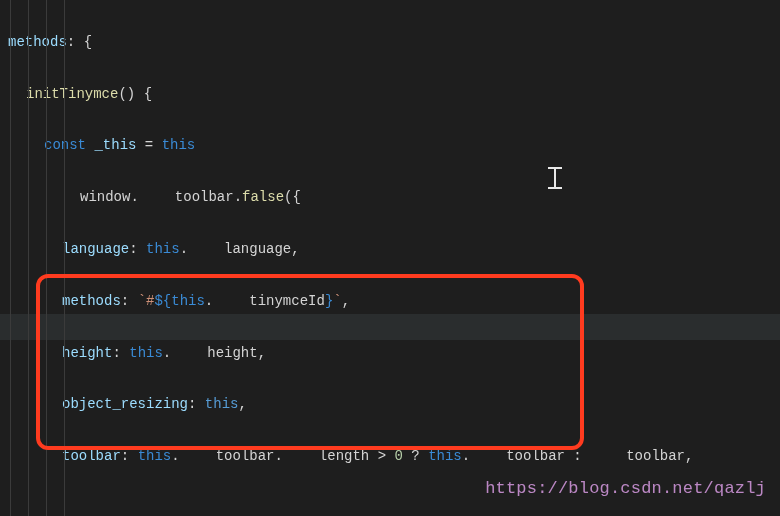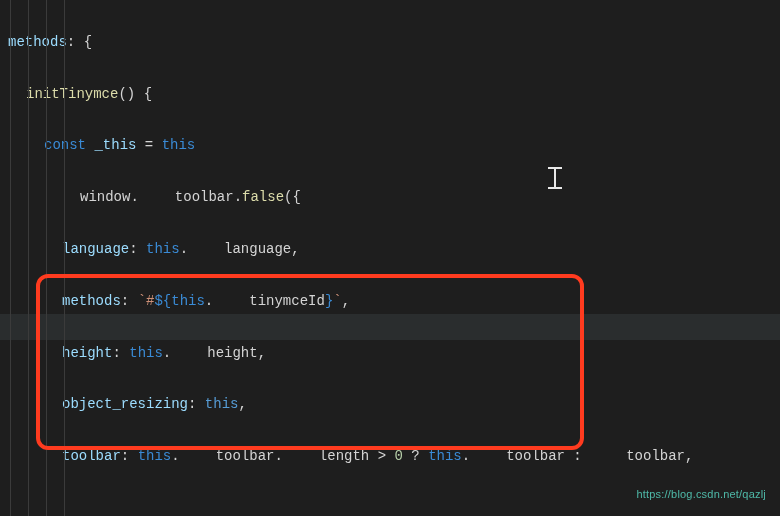--- a/index.html
+++ b/index.html
@@ -85,23 +85,23 @@
     left: 50%; top: 0; bottom: 0;
     width: 2px;
     margin-left: -1px;
     background: #e8e8e8;
   }
 
   .watermark {
     position: absolute;
     right: 14px;
     bottom: 12px;
-    color: #5eead4;
-    font-family: Liberation Sans, sans-serif;
-    font-size: 11px;
+    color: #f0abfc;
+    font-family: Liberation Mono, monospace;
+    font-size: 17px;
     opacity: 0.75;
     letter-spacing: 0.2px;
   }
 </style>
 </head>
 <body>
 
 <div class="guides">
   <div class="guide" style="left:10px"></div>
   <div class="guide" style="left:28px"></div>

